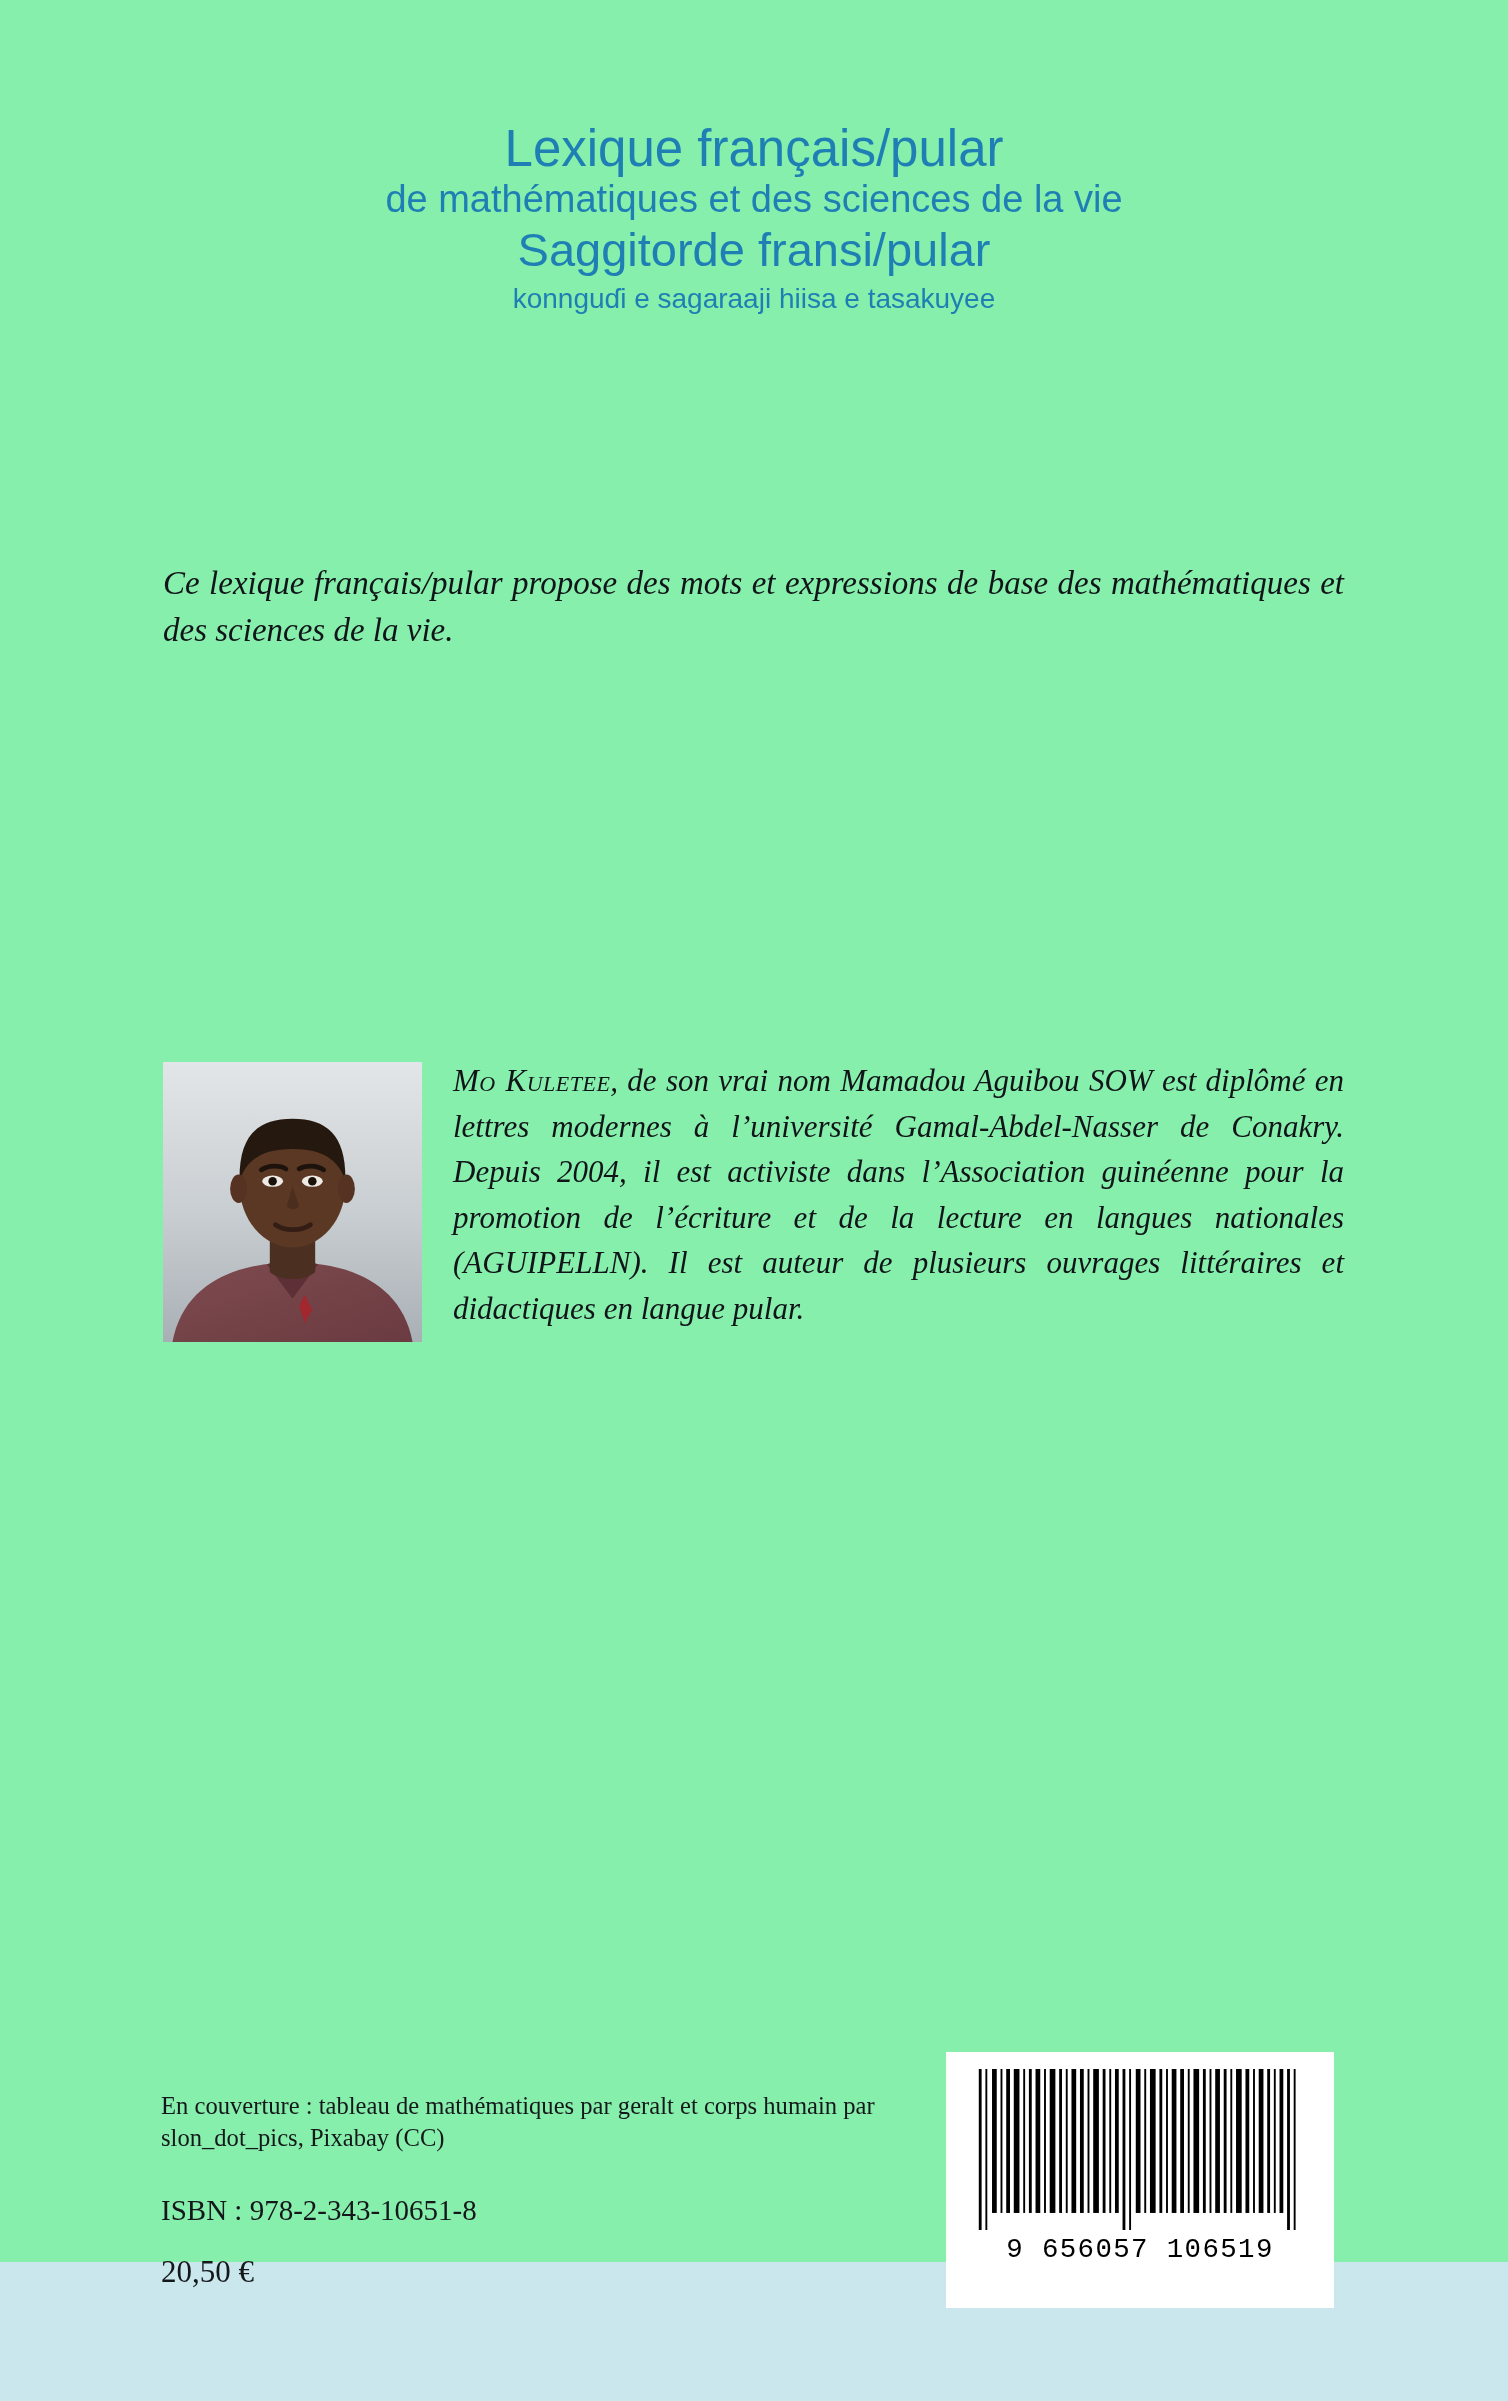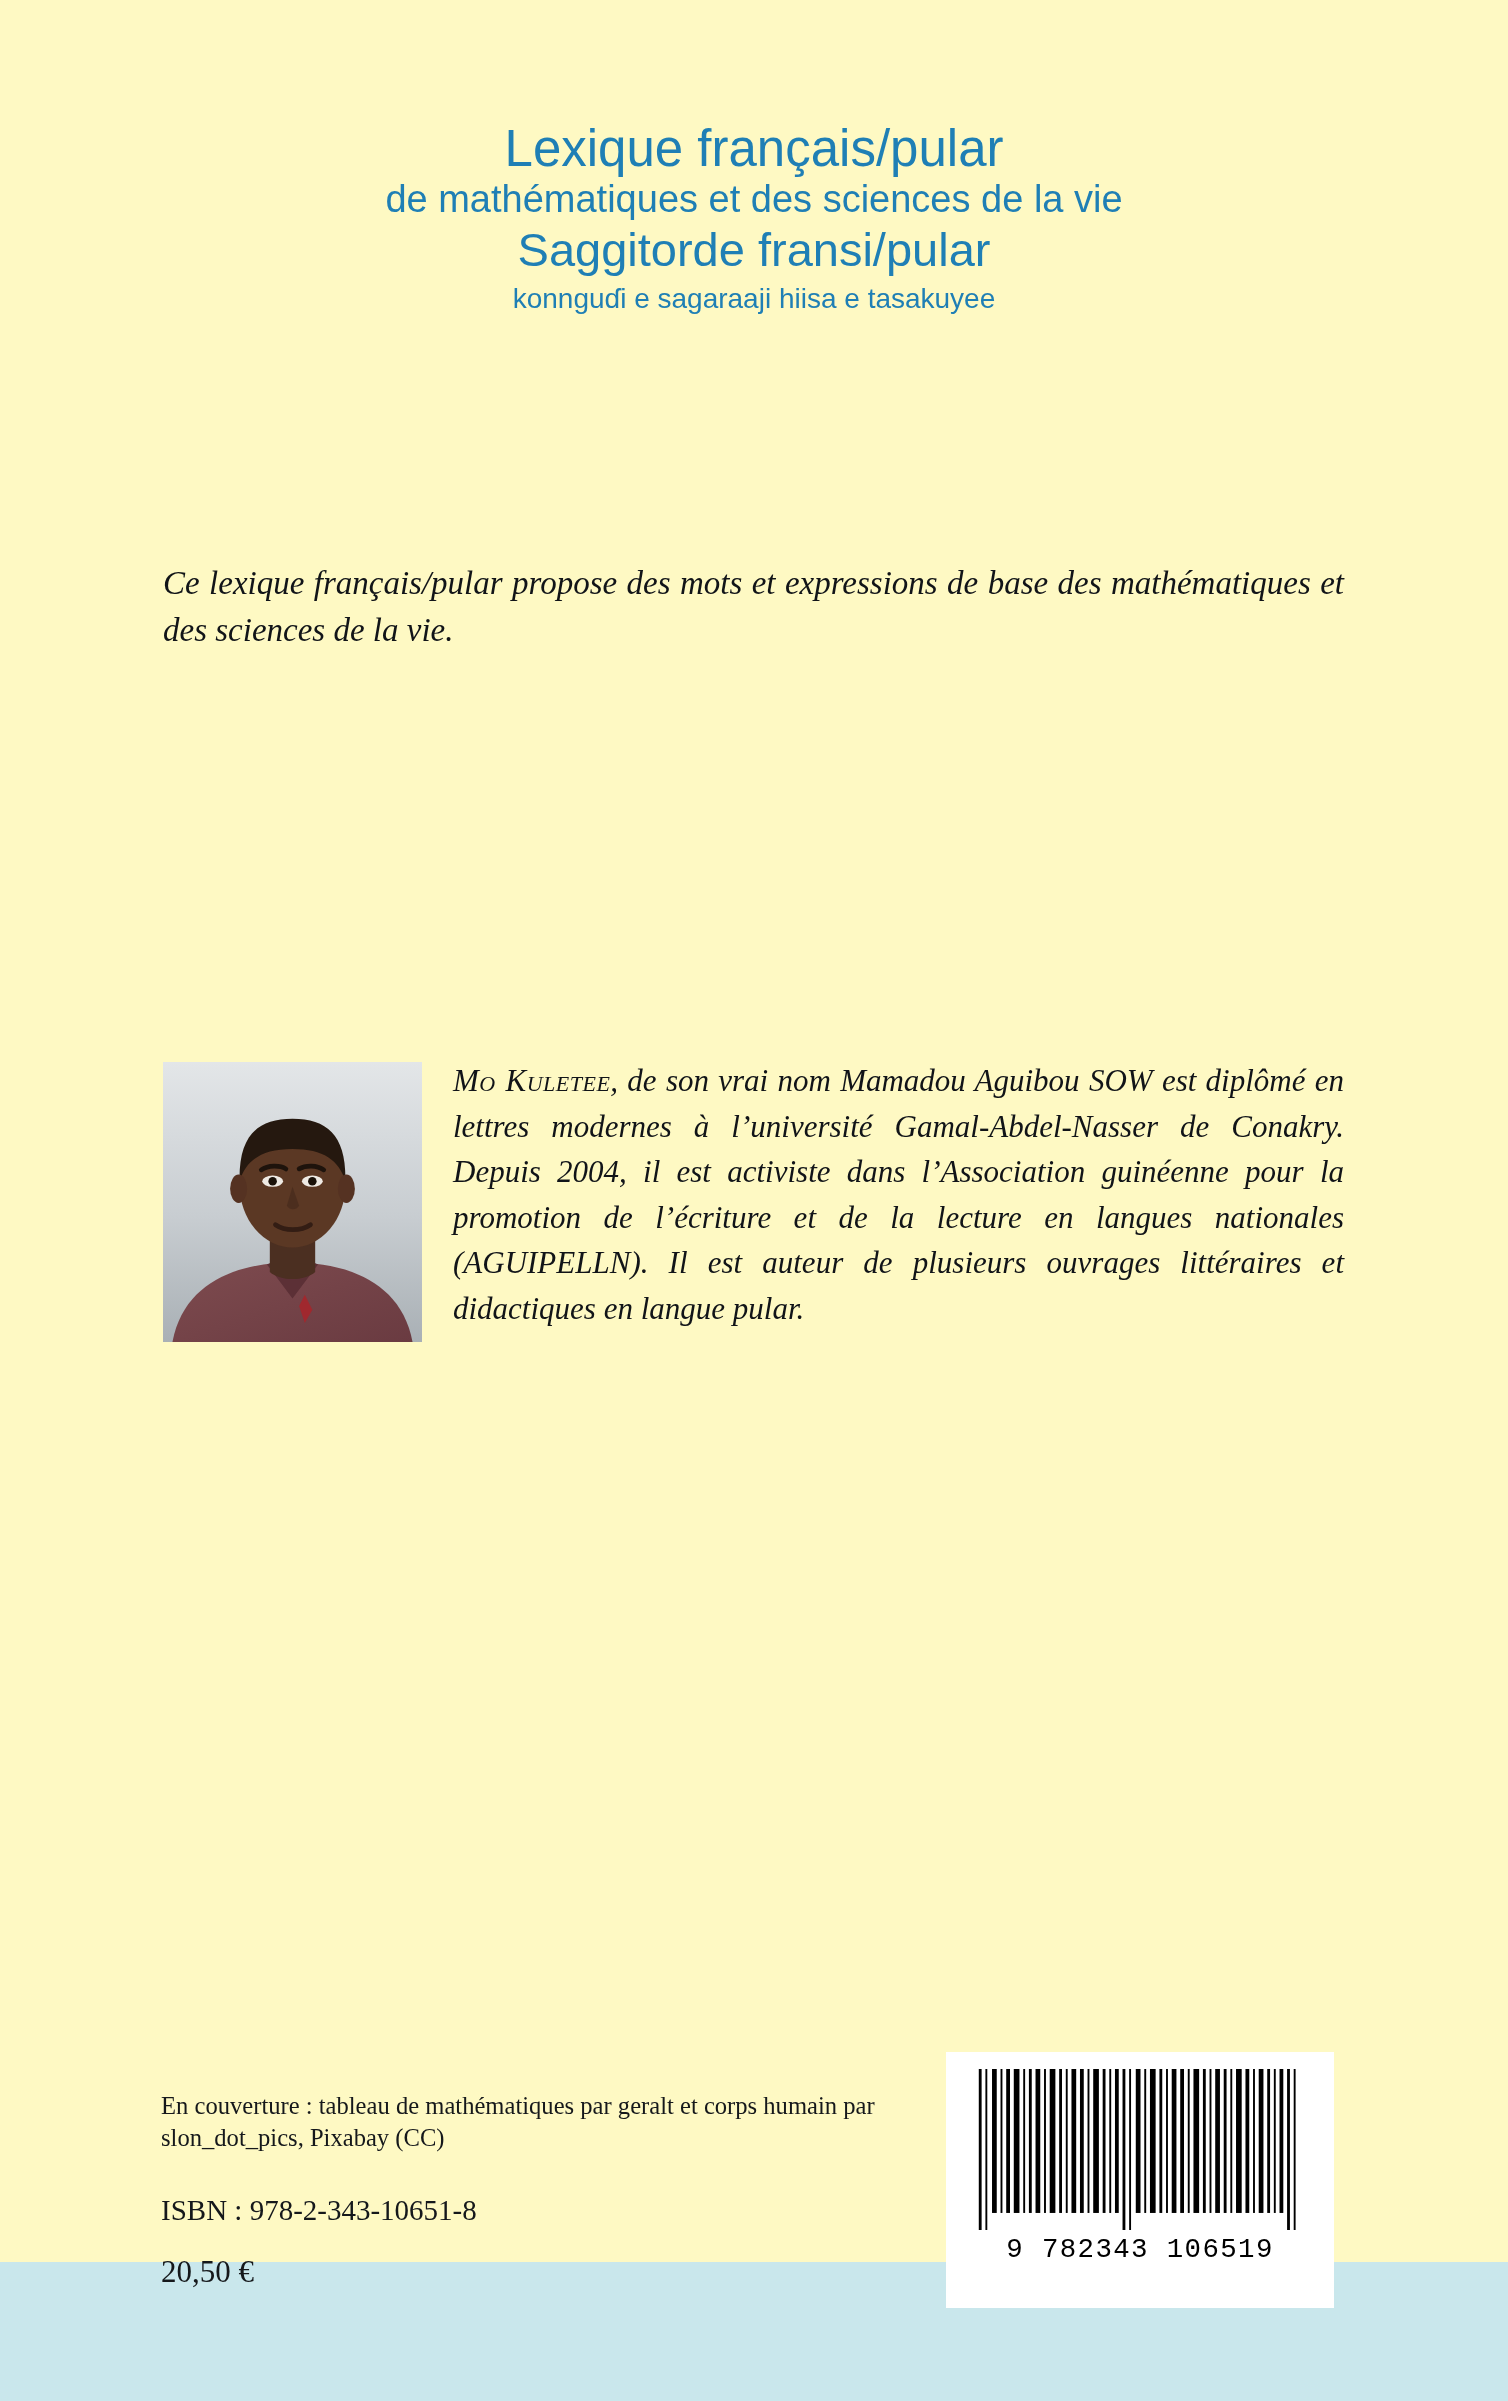--- a/index.html
+++ b/index.html
@@ -11,21 +11,21 @@
     height: 2402px;
     background: #c9e7ec;
     font-family: "Liberation Serif", serif;
     overflow: hidden;
     position: relative;
   }
   .page {
     position: relative;
     width: 1508px;
     height: 2262px;
-    background: #fef9c3;
+    background: #86efac;
     box-sizing: border-box;
   }
 
   
   .title-block {
     position: absolute;
     left: 0;
     top: 121px;
     width: 1508px;
     text-align: center;
@@ -280,17 +280,17 @@
         <rect x="286" y="0" width="4" height="152"></rect>
         <rect x="294" y="0" width="2" height="152"></rect>
         <rect x="300" y="0" width="5" height="152"></rect>
         <rect x="309" y="0" width="3" height="152"></rect>
         <rect x="316" y="0" width="2" height="152"></rect>
         <rect x="322" y="0" width="4" height="152"></rect>
         <rect x="330" y="0" width="3" height="170"></rect>
         <rect x="337" y="0" width="2" height="170"></rect>
       </g>
     </svg>
-    <div class="barcode-digits">9 782343 106519</div>
+    <div class="barcode-digits">9 656057 106519</div>
   </div>
 
 </div>
 
 
 </body></html>

